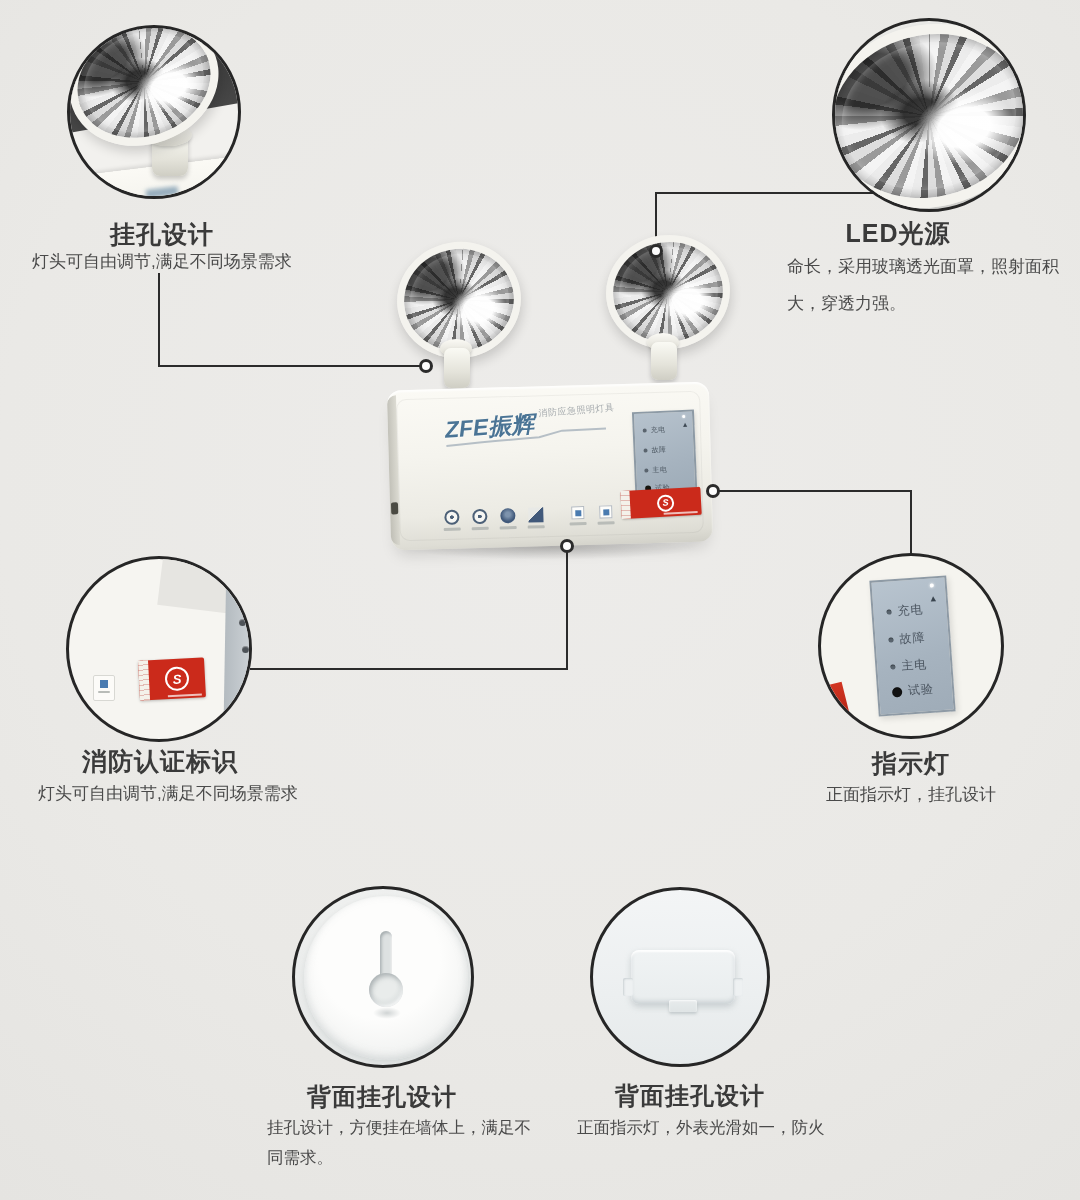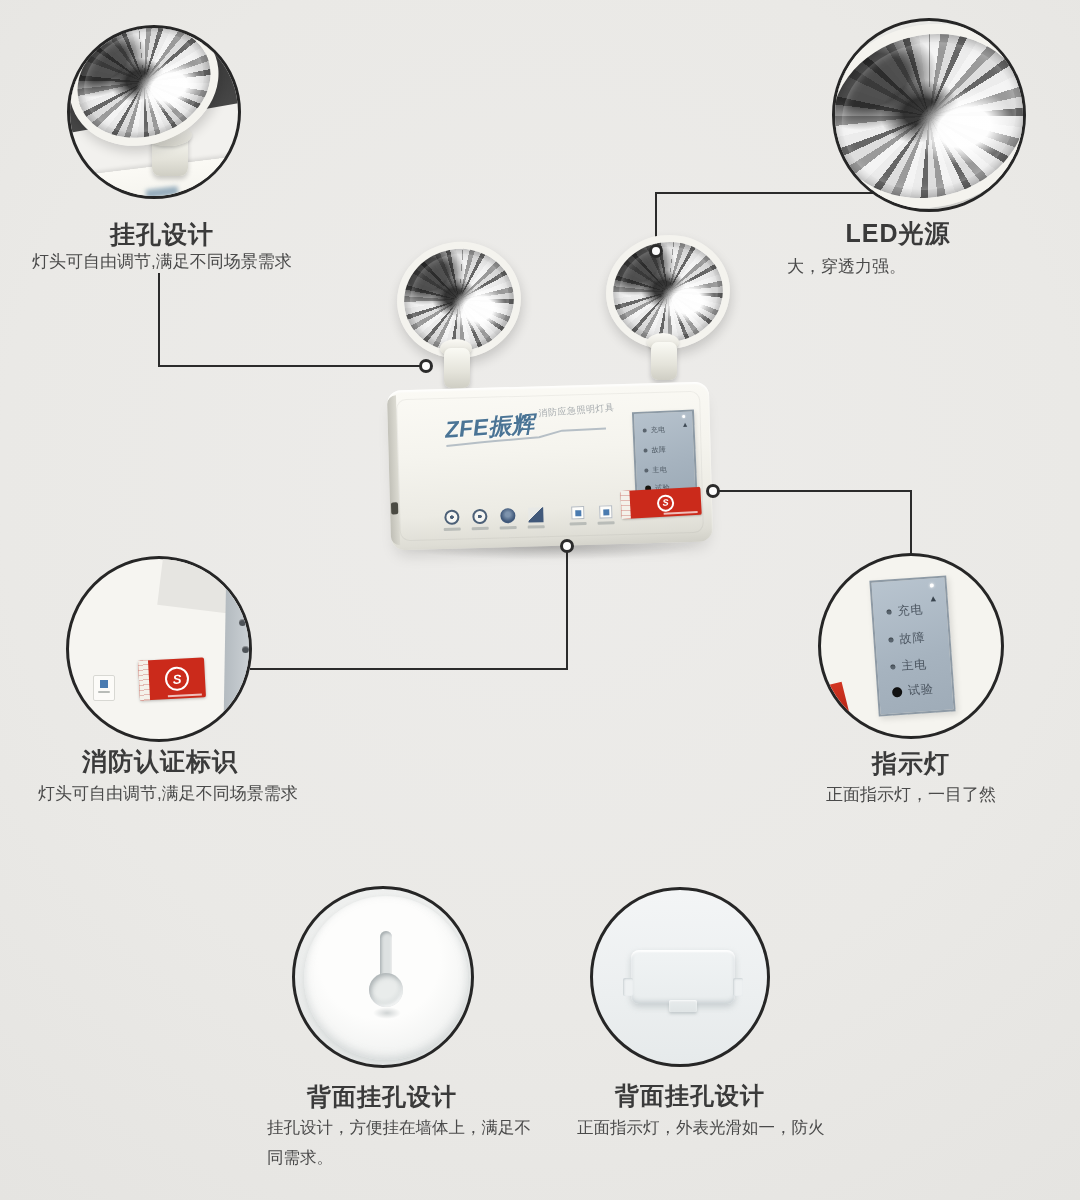--- a/index.html
+++ b/index.html
@@ -276,20 +276,21 @@
     <div class="chrome adj-lamp"></div>
   </div>
   <div class="title t-adjust">挂孔设计</div>
   <div class="desc d-adjust">灯头可自由调节,满足不同场景需求</div>
 
   <div class="bubble b-led">
     <div class="chrome led-lamp"></div>
   </div>
   <div class="title t-led">LED光源</div>
   <div class="desc d-led">
+    <div>命长，采用玻璃透光面罩，照射面积</div>
     <div>大，穿透力强。</div>
   </div>
 
   <div class="bubble b-cert">
     <div class="cert-bg-top"></div>
     <div class="cert-strip"></div>
     <div class="cert-screw cs1"></div>
     <div class="cert-screw cs2"></div>
     <div class="cert-label">
       <div class="rl-strip"></div>
@@ -321,21 +322,21 @@
       </div>
       <div class="ind-row ir4">
         <span class="idot big"></span>
         <span class="ilabel">试验</span>
       </div>
       <span class="ind-tri">▲</span>
       <span class="ind-spark"></span>
     </div>
   </div>
   <div class="title t-ind">指示灯</div>
-  <div class="desc d-ind">正面指示灯，一目了然</div>
+  <div class="desc d-ind">正面指示灯，挂孔设计</div>
 
   <div class="bubble b-hang">
     <div class="hang-disc"></div>
     <div class="hang-slot"></div>
     <div class="hang-hole"></div>
     <div class="hang-shadow"></div>
   </div>
   <div class="title t-hang">背面挂孔设计</div>
   <div class="desc d-hang">
     <div>挂孔设计，方便挂在墙体上，满足不</div>

